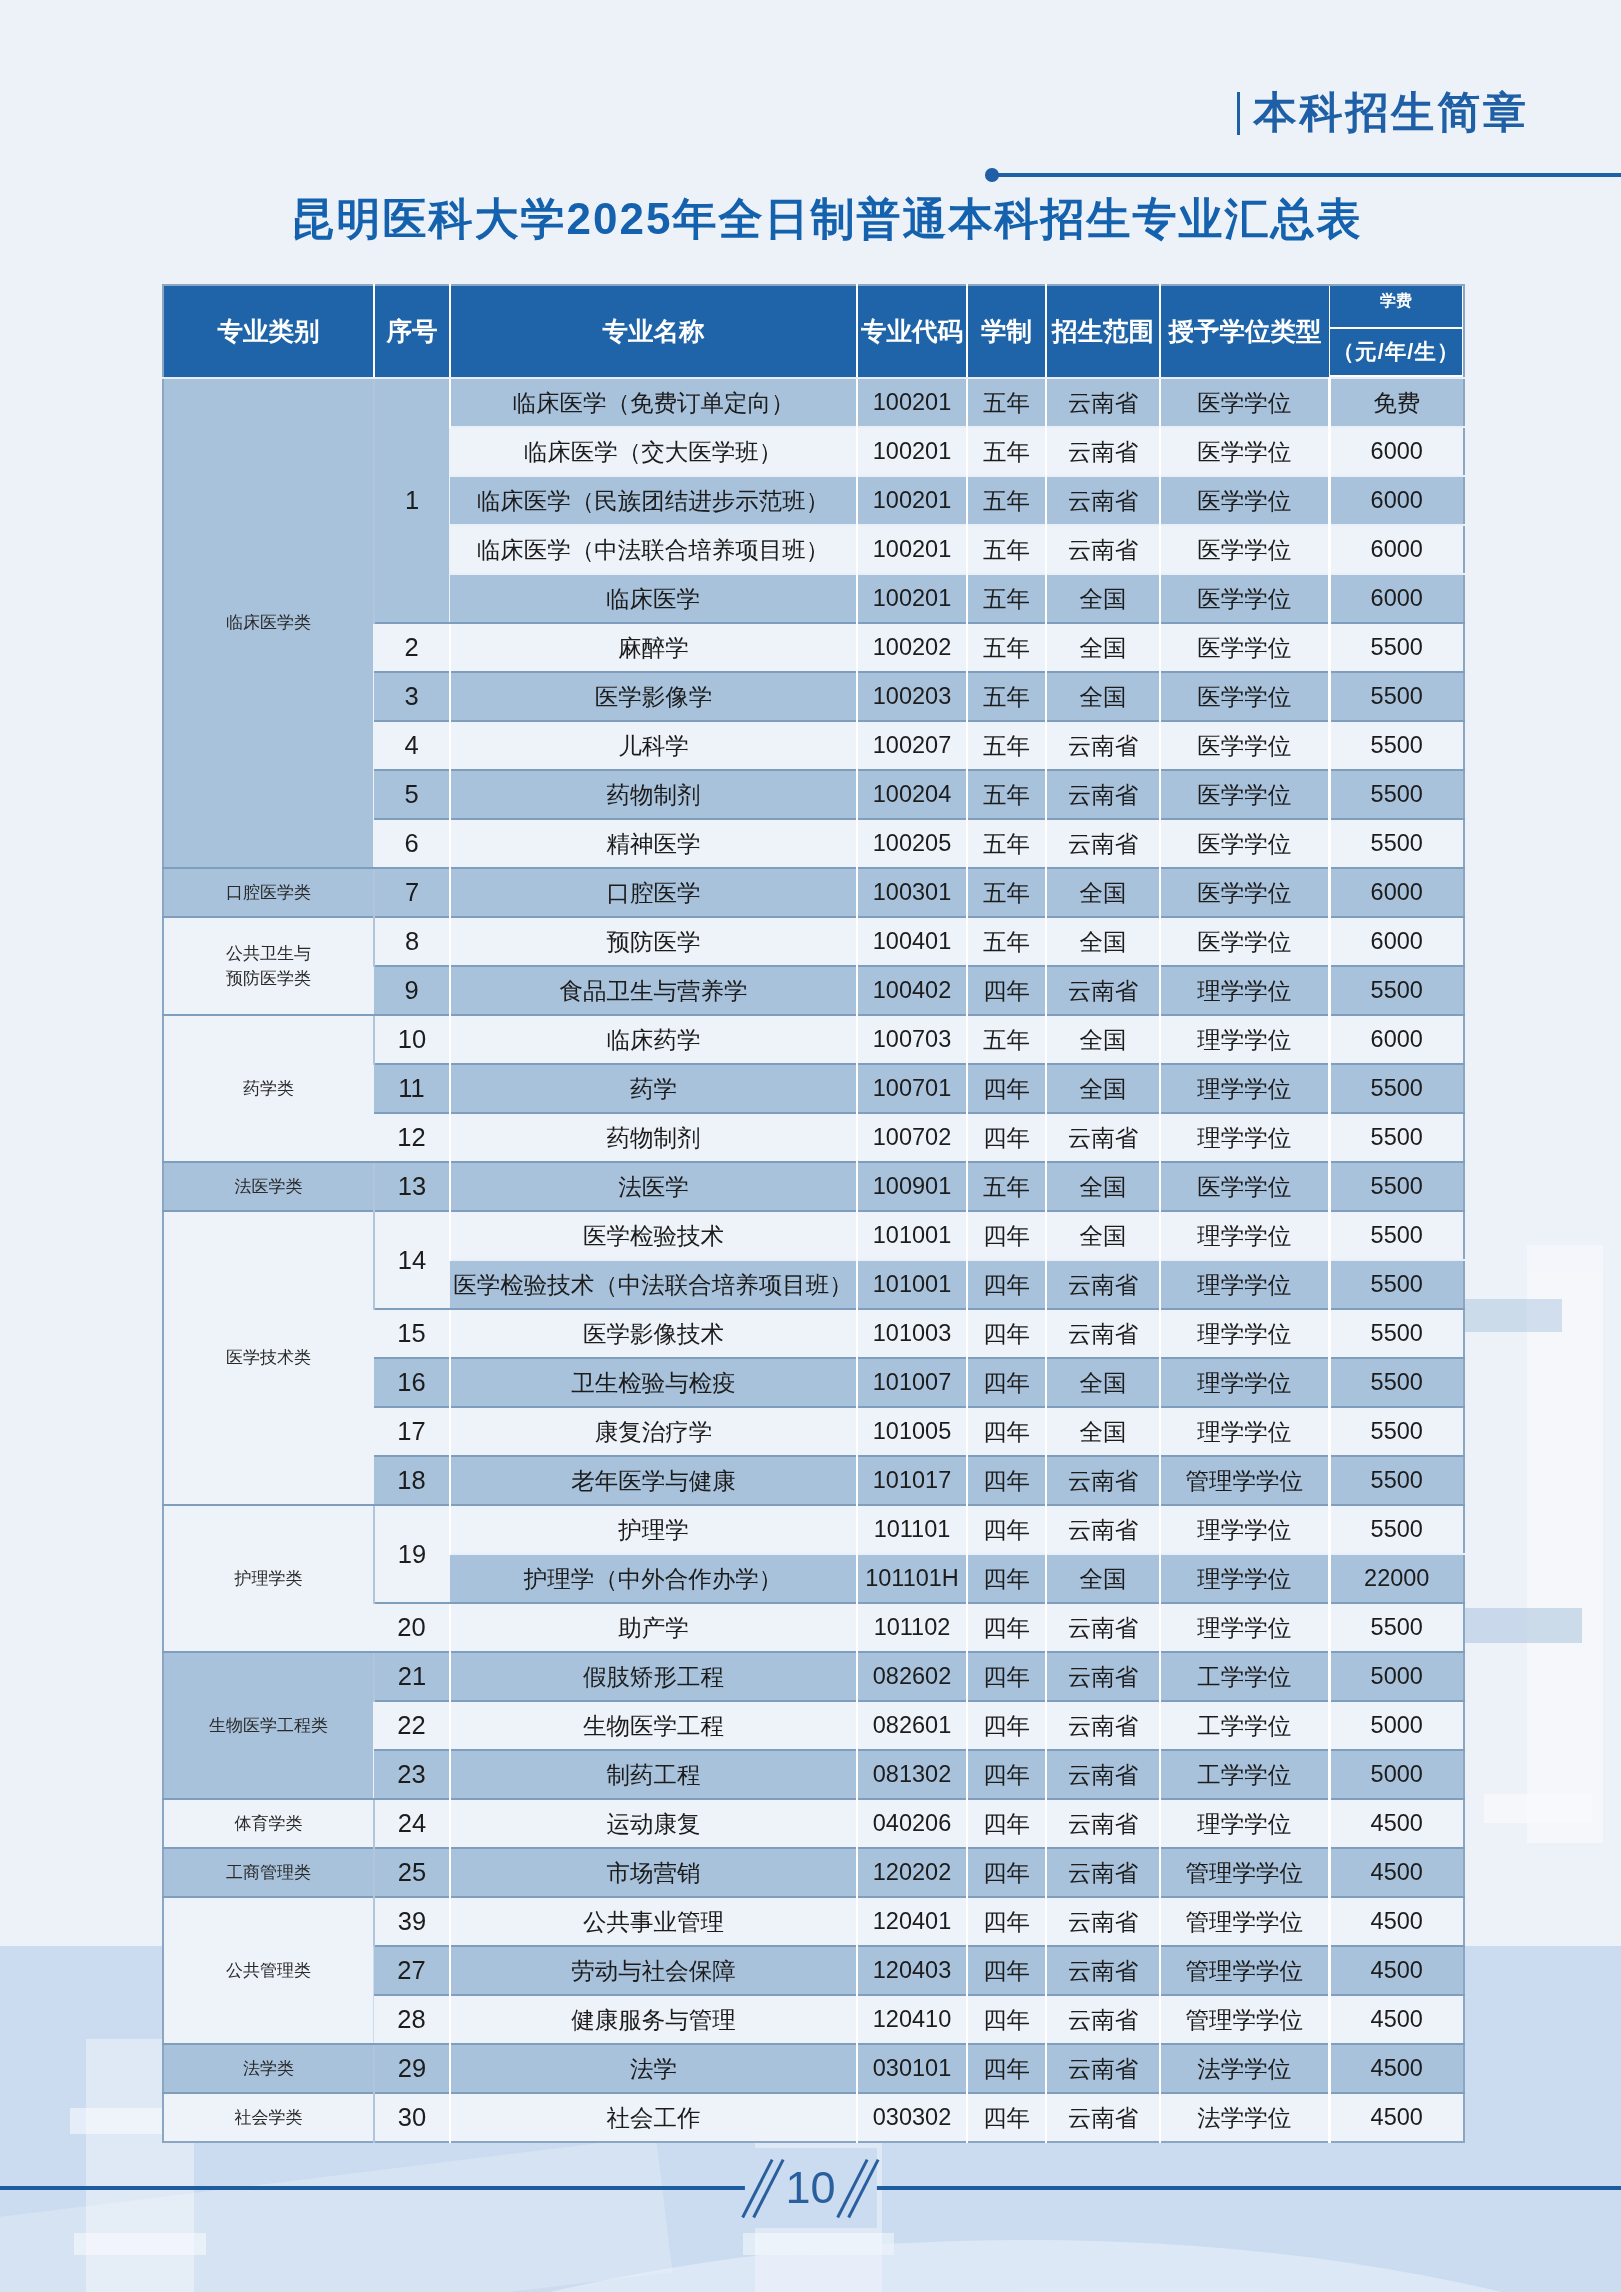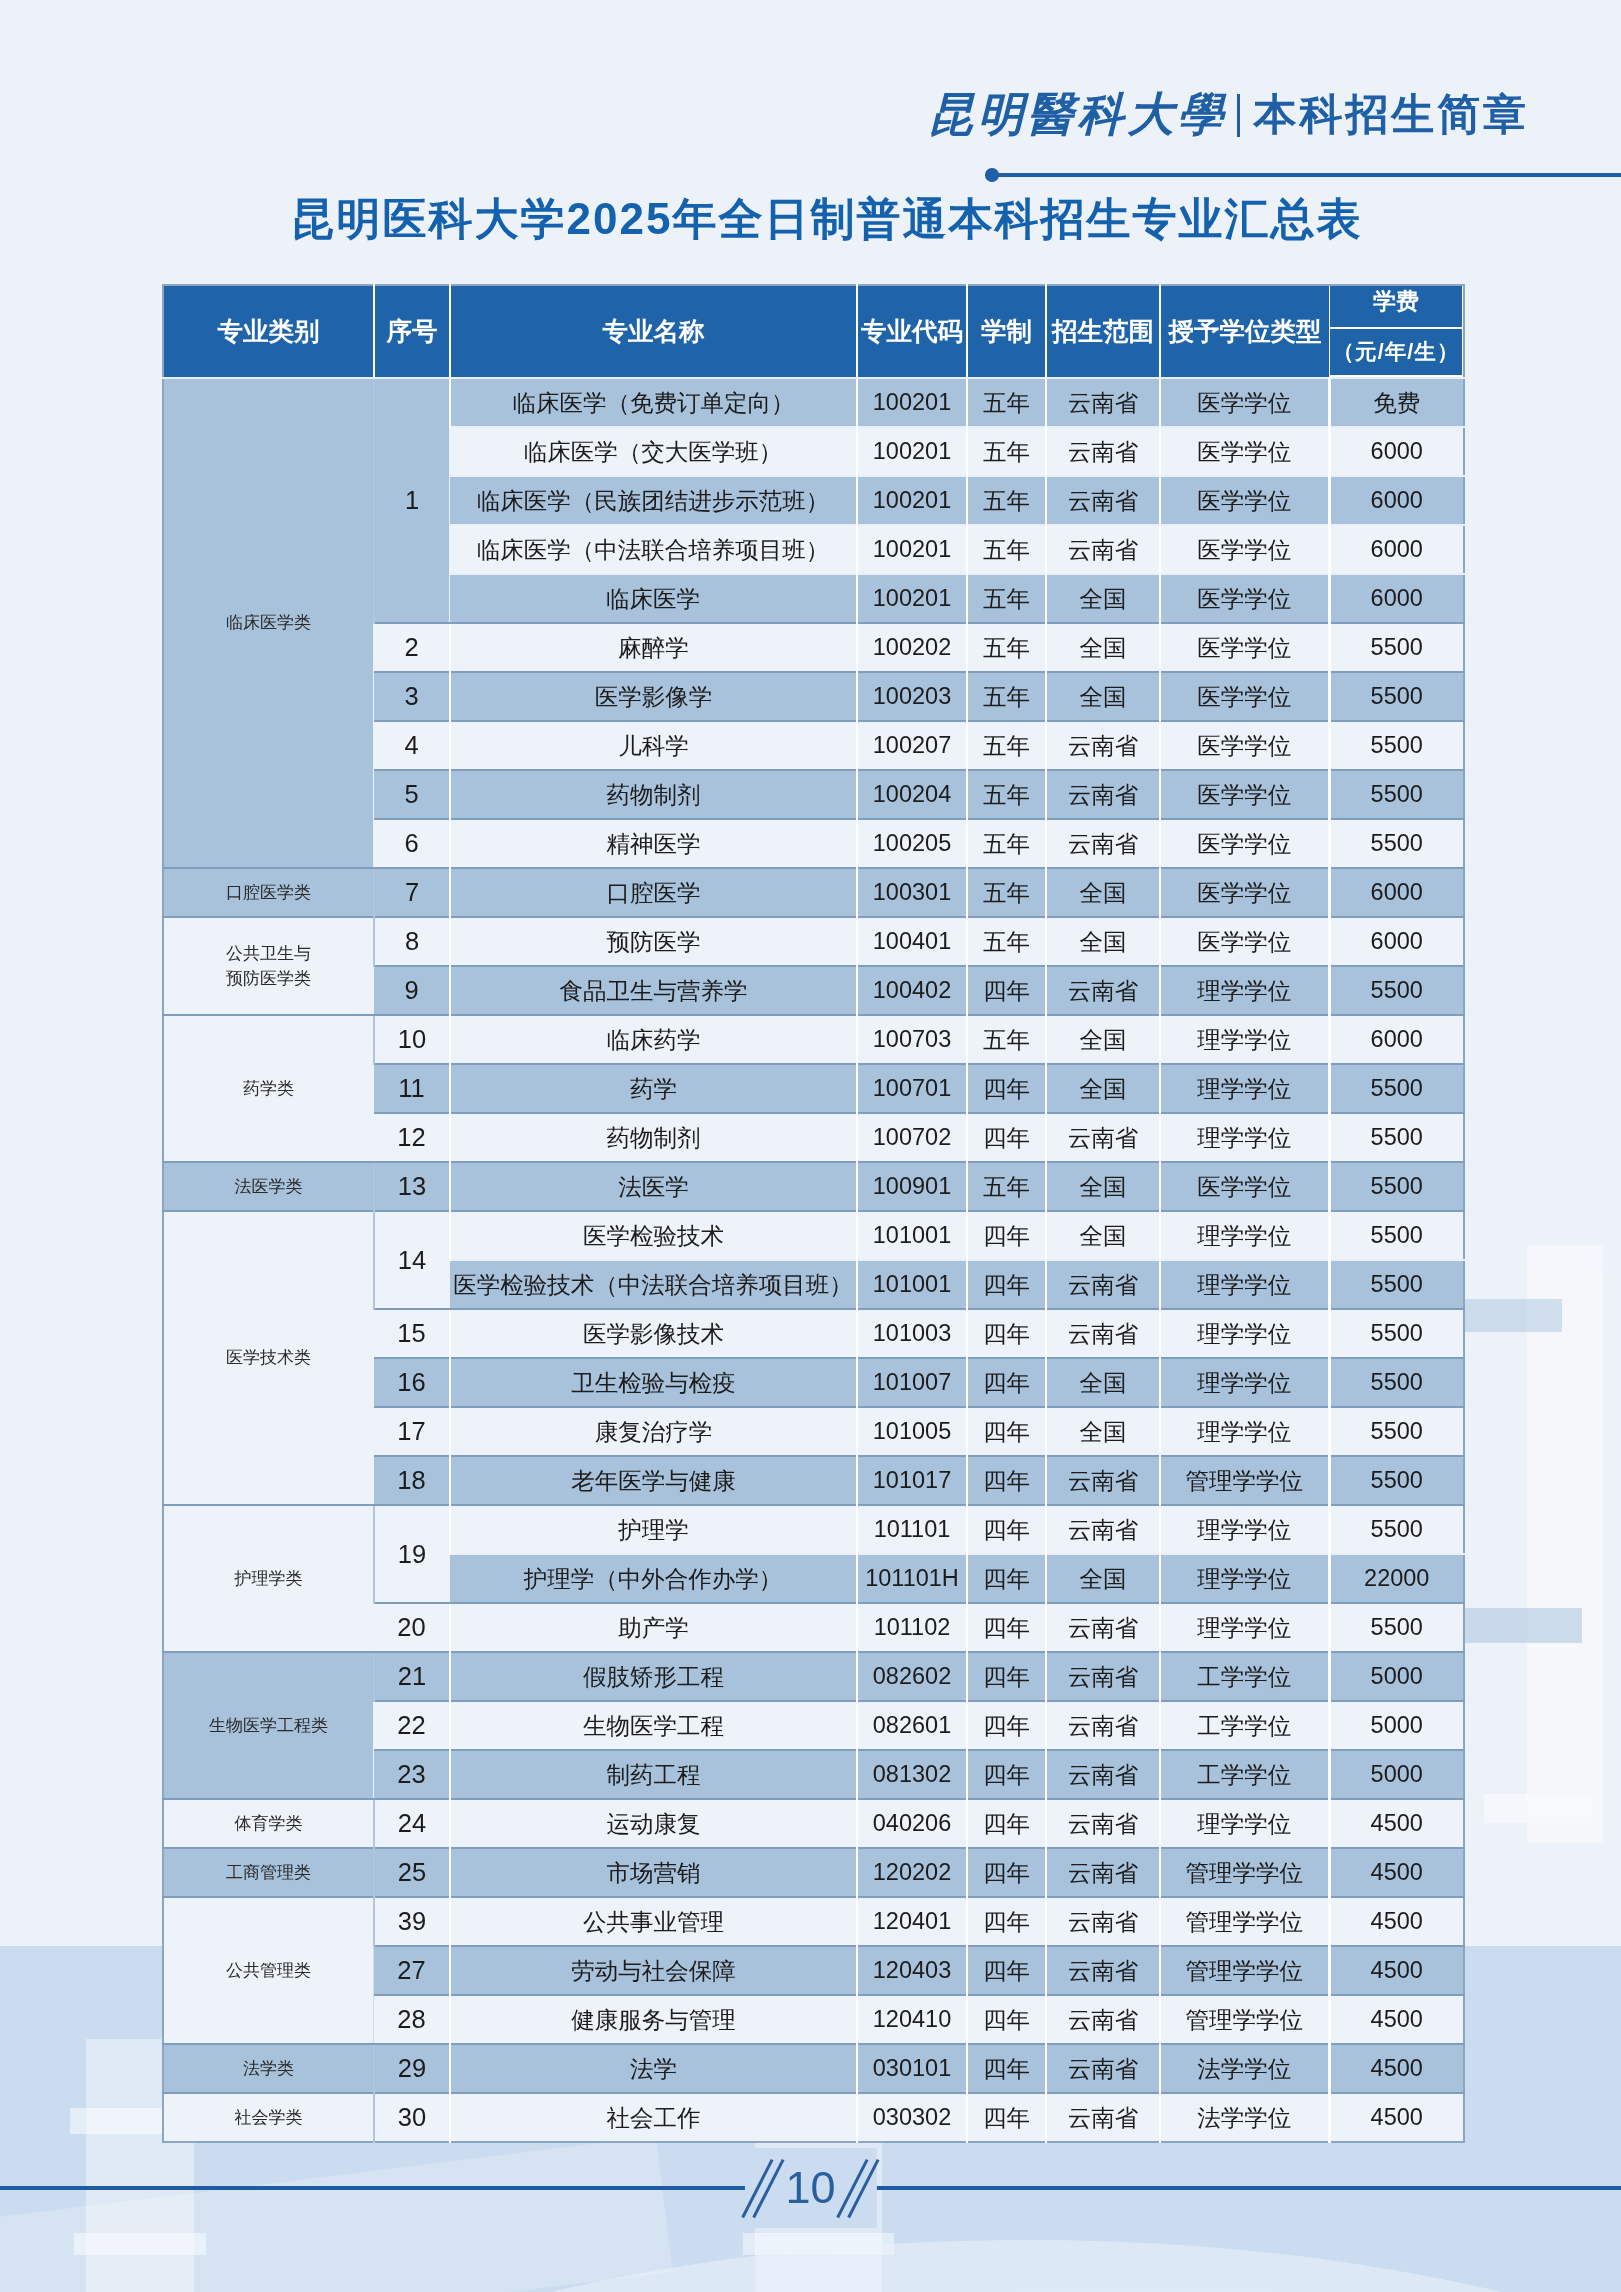--- a/index.html
+++ b/index.html
@@ -34,21 +34,21 @@
   .tbl tr.light td{background:#eef3fa;}
   .tbl td.cat{background:#ecf1f9;font-size:17px;color:#2a2a2a;white-space:pre-line;line-height:1.5;border-left:none;font-family:Liberation Serif, serif;}
   .tbl td.num{background:#ecf1f9;font-size:25.5px;border-left:2px solid #b3c5da;}
   .tbl tr.group-start td{border-top:2.9px solid #7f9dbd;}
   .tbl tr.num-start td{border-top:2.9px solid #7f9dbd;}
 
   
   th.fee-th{position:relative;background:transparent !important;border-left:none !important;}
   .fee-box{position:absolute;left:-1px;right:-1px;top:-11.8px;bottom:0;background:#1f64a8;
            border:2.9px solid #ffffff;display:flex;flex-direction:column;z-index:4;box-sizing:border-box;}
-  .fee-l1{flex:1.1;display:flex;align-items:center;justify-content:center;font-size:23px;font-weight:bold;color:#fff;}
+  .fee-l1{flex:1.1;display:flex;align-items:center;justify-content:center;font-size:16px;font-weight:bold;color:#fff;}
   .fee-sep{height:2px;background:#ffffff;}
   .fee-l2{flex:1;display:flex;align-items:center;justify-content:center;font-size:21.6px;font-weight:bold;color:#fff;letter-spacing:1px;}
 
   
   .wm-right{position:absolute;right:0;top:1245px;width:157px;height:598px;z-index:1;opacity:.8;}
   .wm-right .col{position:absolute;right:17.6px;top:0;width:76px;height:100%;background:rgba(255,255,255,0.5);}
   .wm-right .bar1{position:absolute;right:59px;top:54px;width:98px;height:33px;background:rgba(148,180,212,0.45);}
   .wm-right .bar2{position:absolute;right:39px;top:363px;width:127px;height:35px;background:rgba(148,180,212,0.5);}
   .wm-right .bar3{position:absolute;right:29px;top:549px;width:108px;height:29px;background:rgba(255,255,255,0.55);}
 
@@ -89,21 +89,20 @@
   </div>
 
   <div class="wm-right">
     <div class="col"></div>
       <div class="bar1"></div>
       <div class="bar2"></div>
       <div class="bar3"></div>
   </div>
 
   <div class="brand">
-    <span class="brand-script">昆明醫科大學</span>
     <span class="brand-divider"></span>
     <span class="brand-sub">本科招生简章</span>
   </div>
   <div class="brand-rule">
       <span class="dot"></span>
     </div>
 
   <h1 class="title">昆明医科大学2025年全日制普通本科招生专业汇总表</h1>
 
   <table class="tbl">

